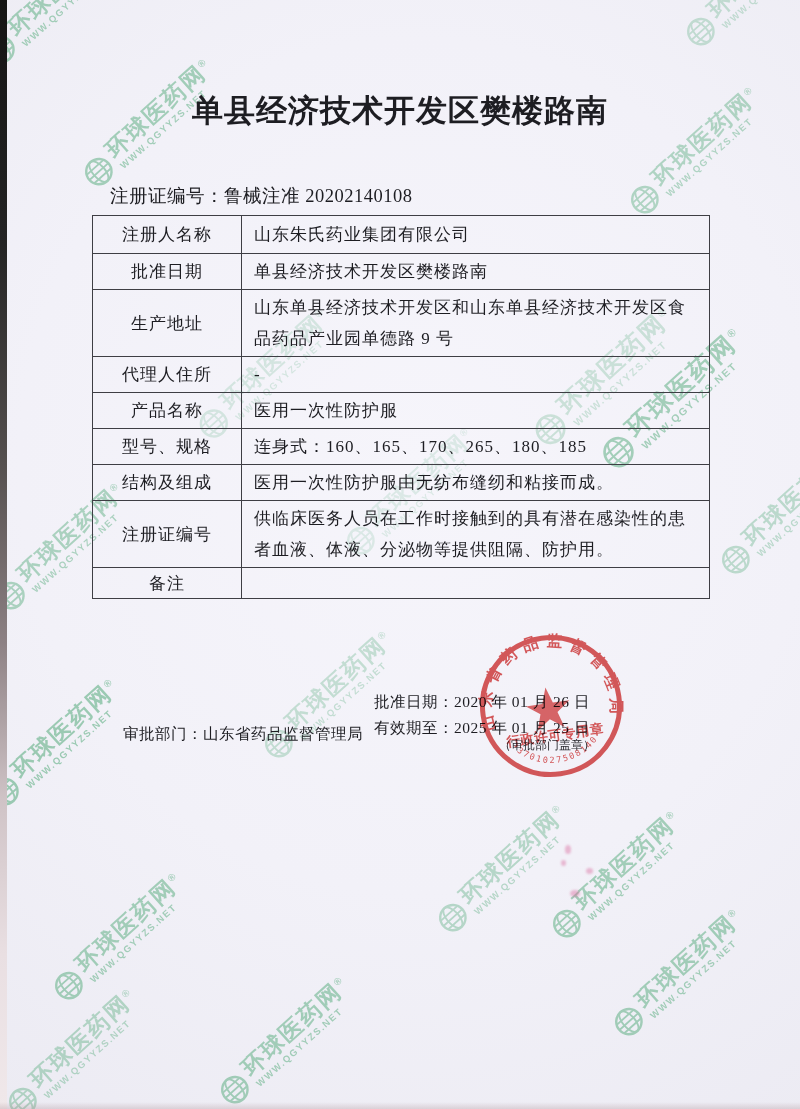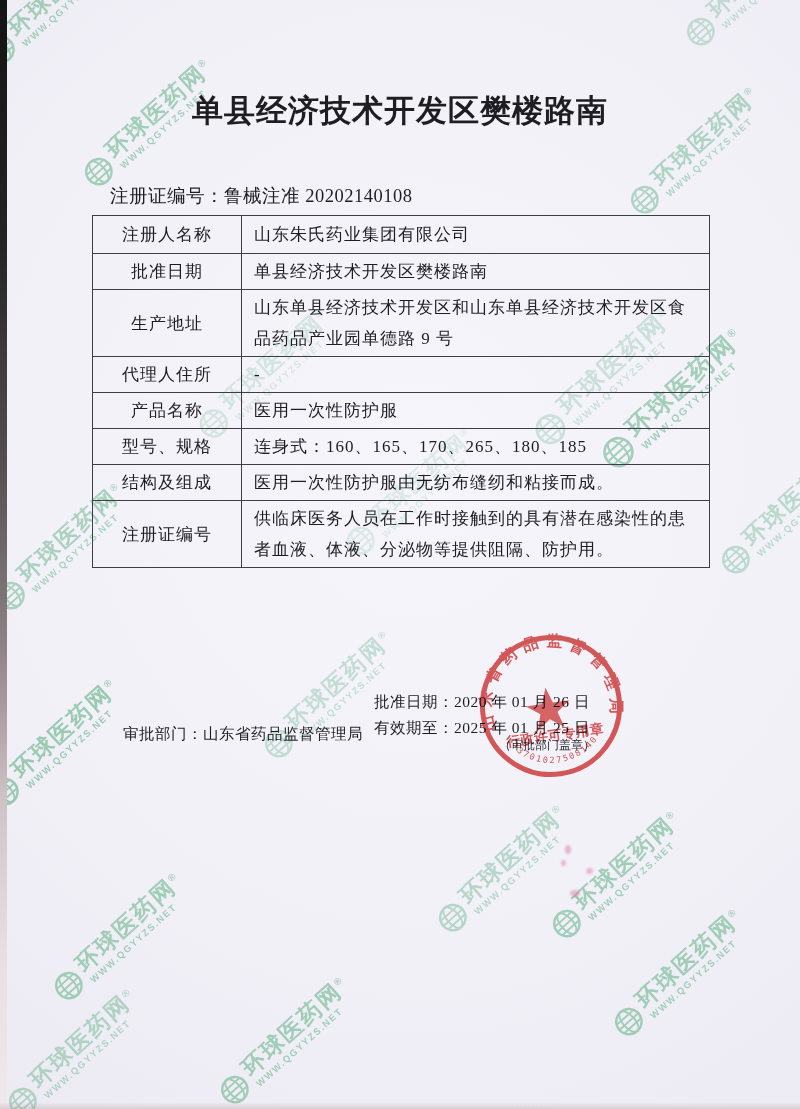--- a/index.html
+++ b/index.html
@@ -309,20 +309,24 @@
           <td class="val">连身式：160、165、170、265、180、185</td>
         </tr>
       <tr style="height:33px">
           <td class="lbl">结构及组成</td>
           <td class="val">医用一次性防护服由无纺布缝纫和粘接而成。</td>
         </tr>
       <tr style="height:65px">
           <td class="lbl">注册证编号</td>
           <td class="val">供临床医务人员在工作时接触到的具有潜在感染性的患者血液、体液、分泌物等提供阻隔、防护用。</td>
         </tr>
+      <tr style="height:31px">
+          <td class="lbl">备注</td>
+          <td class="val"></td>
+        </tr>
     </tbody>
   </table>
 
   <div class="dept">审批部门：山东省药品监督管理局</div>
 
   <div class="dates">
     <div>批准日期：2020 年 01 月 26 日</div>
     <div>有效期至：2025 年 01 月 25 日</div>
   </div>
 

